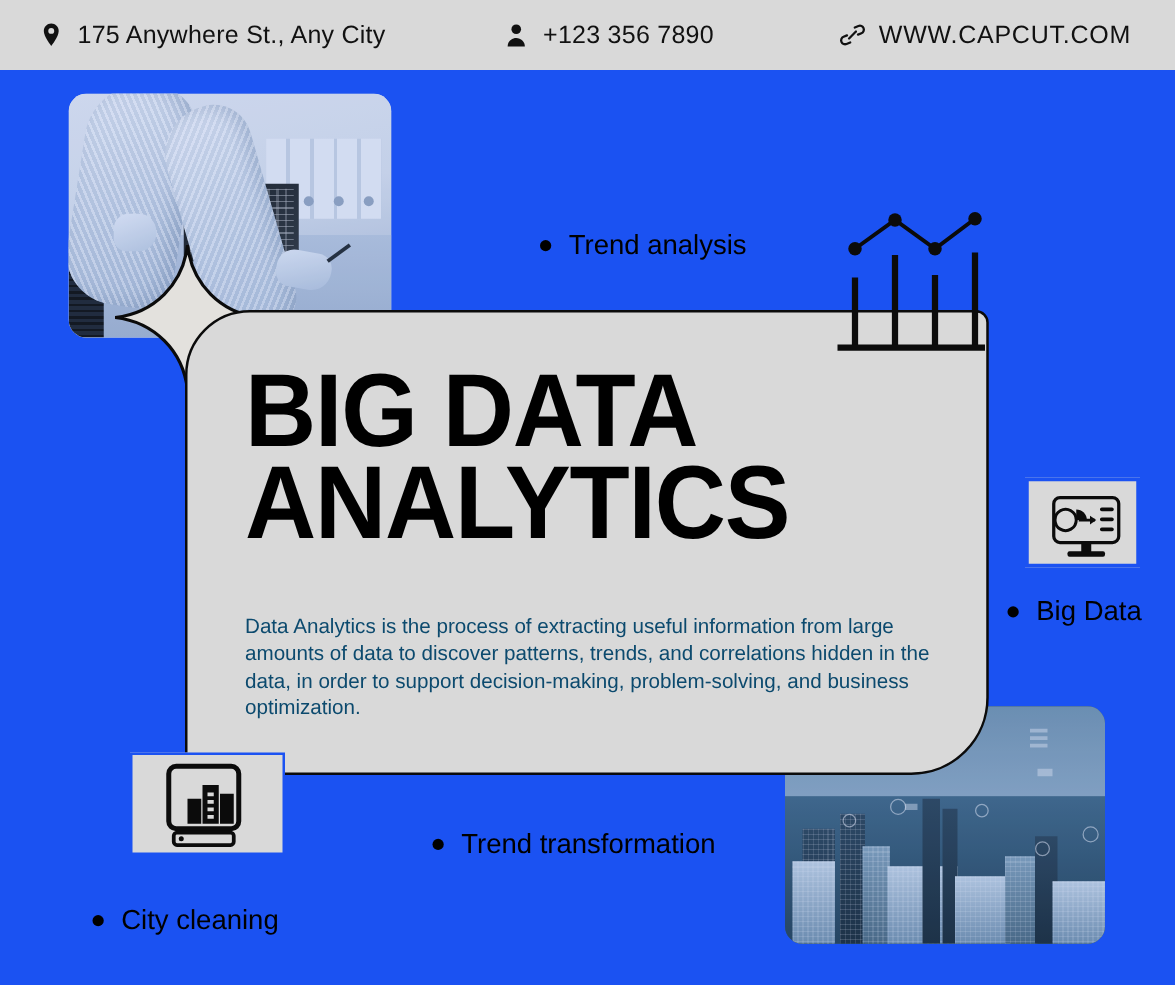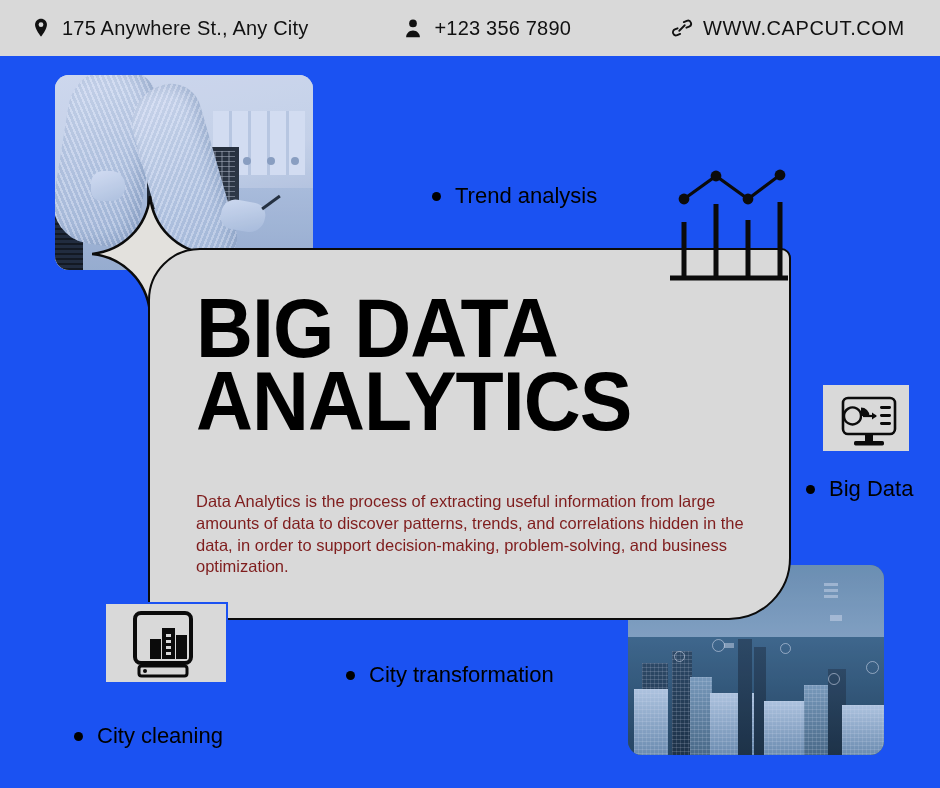--- a/index.html
+++ b/index.html
@@ -89,21 +89,21 @@
   .title{
     position:absolute; left:46px; top:42px; width:560px;
     font-weight:900; font-size:83px; line-height:.88;
     letter-spacing:-1px; color:#000;
     font-family:"Liberation Sans", sans-serif;
     transform:scaleX(.95); transform-origin:left top;
     white-space:pre-line;
   }
   .body-text{
     position:absolute; left:46px; top:241px; width:554px;
-    font-size:16.5px; line-height:1.32; color:#7f1d1d; font-weight:500;
+    font-size:16.5px; line-height:1.32; color:#0c4a6e; font-weight:500;
   }
 
   
   .chart-graphic{ position:absolute; left:660px; top:152px; width:148px; height:142px; z-index:7; }
 
   
   .icon-monitor{
     position:absolute; left:820px; top:382px; width:92px; height:72px;
     background:#d9d9d9; border:3px solid #1b52f2;
   }
@@ -315,18 +315,18 @@
 <div class="bullet b-trend">
   <span class="dot"></span>
   <span class="lbl">Trend analysis</span>
 </div>
 <div class="bullet b-big">
   <span class="dot"></span>
   <span class="lbl">Big Data</span>
 </div>
 <div class="bullet b-trans">
   <span class="dot"></span>
-  <span class="lbl">City transformation</span>
+  <span class="lbl">Trend transformation</span>
 </div>
 <div class="bullet b-clean">
   <span class="dot"></span>
   <span class="lbl">City cleaning</span>
 </div>
 
 </body></html>

